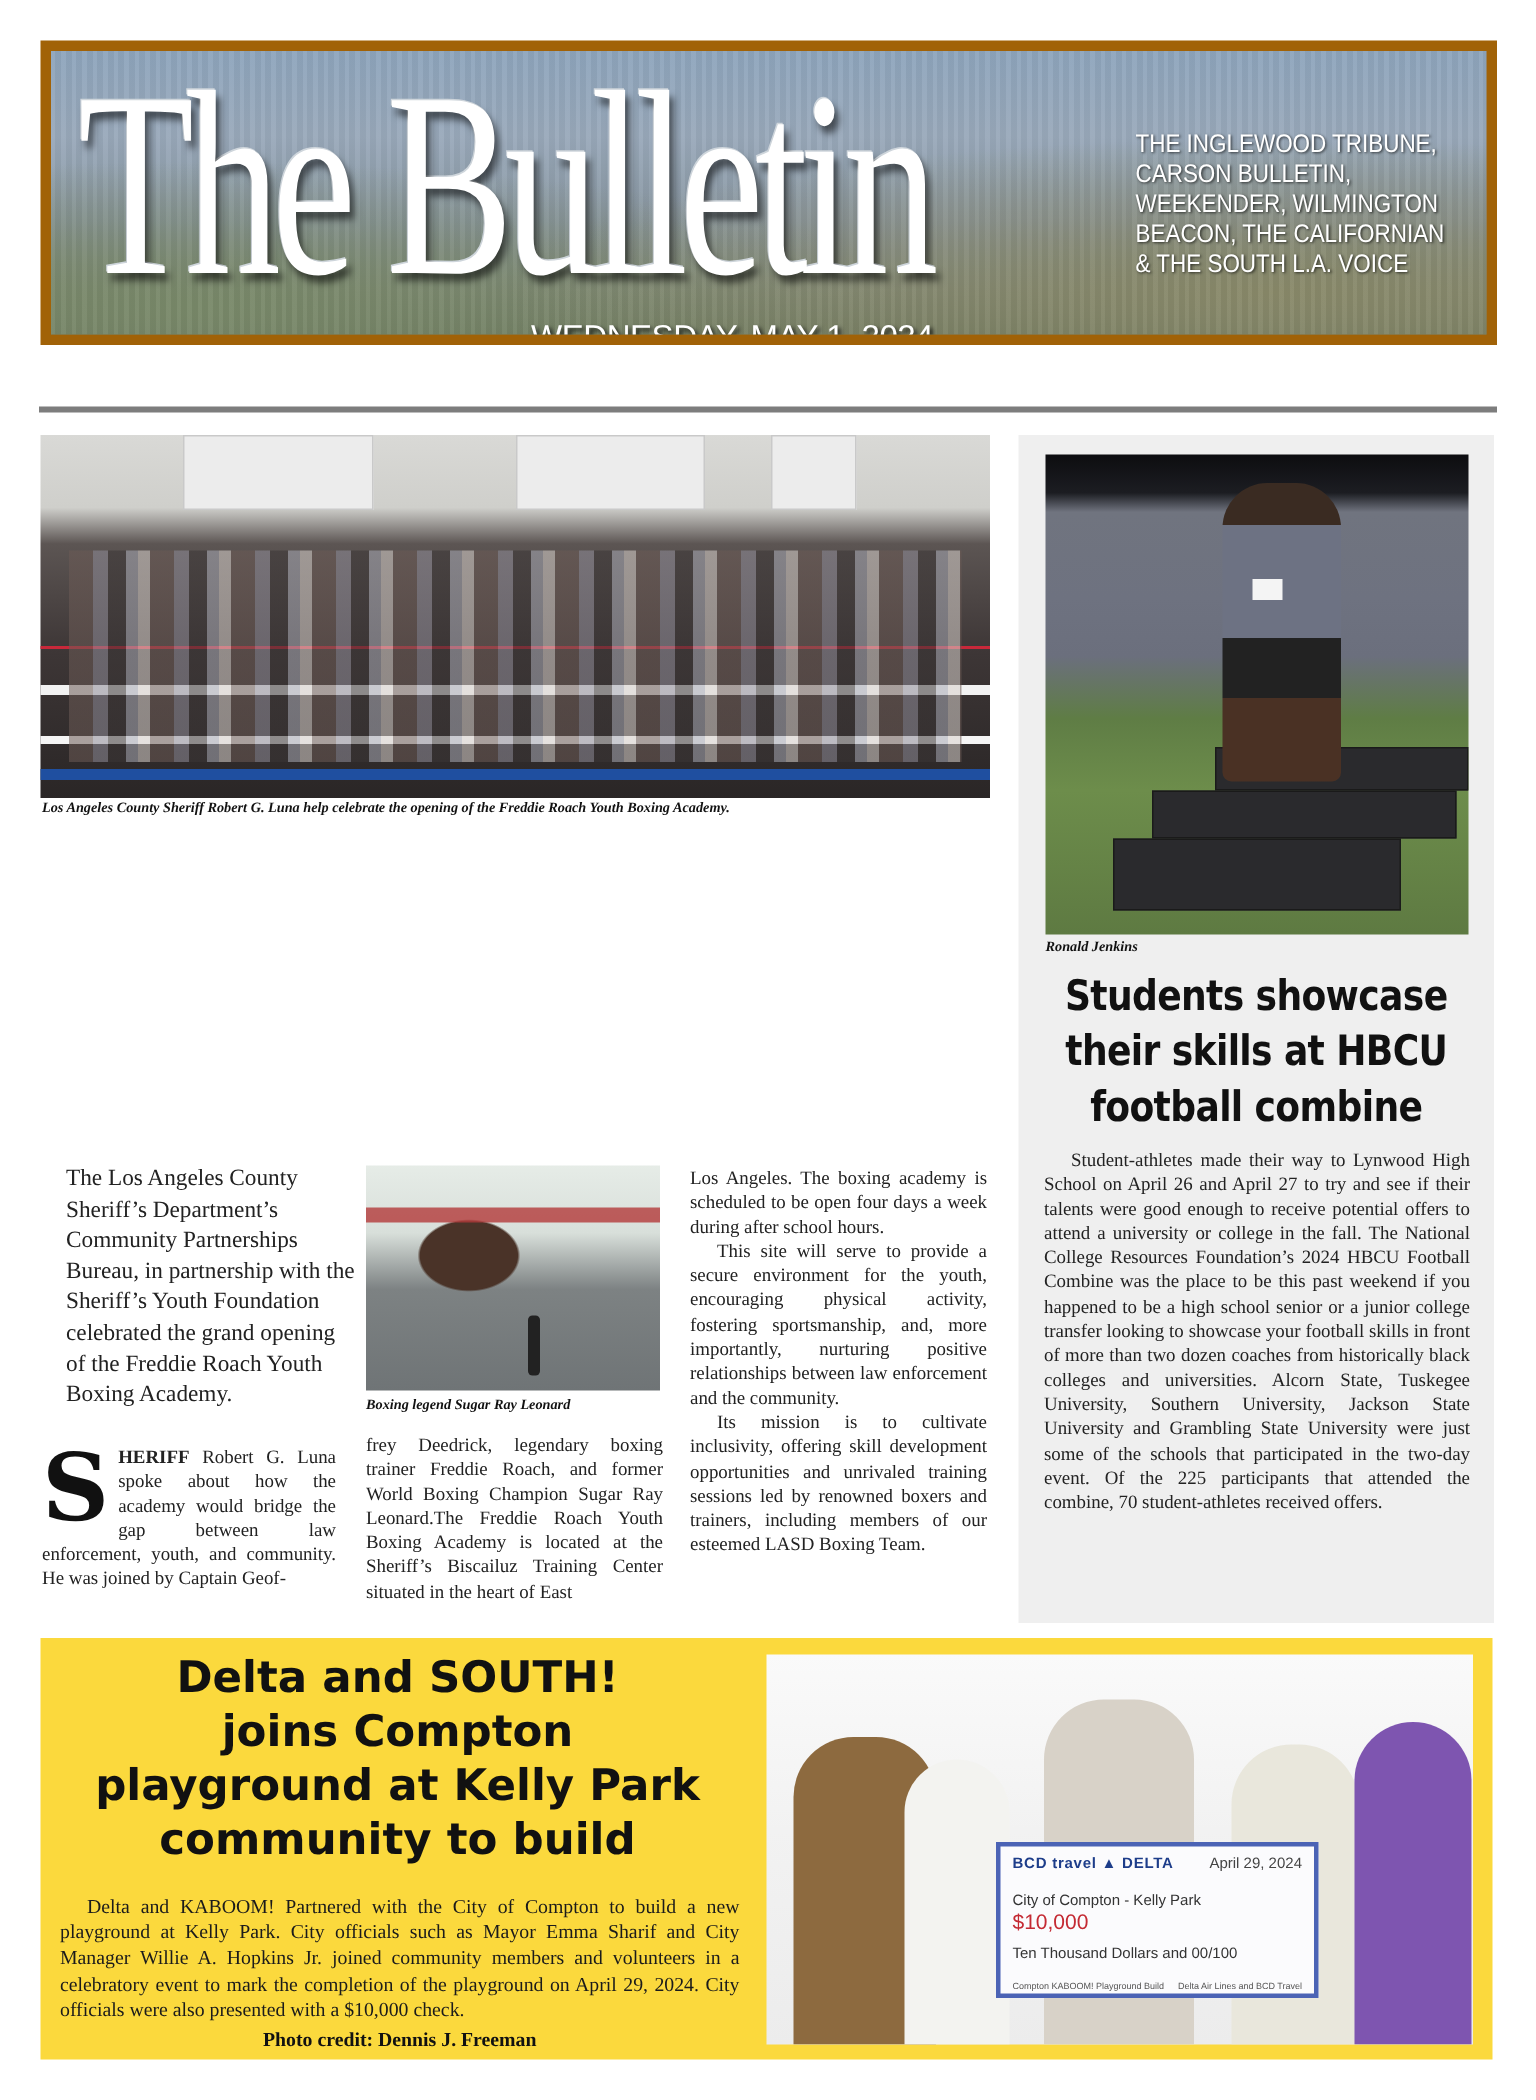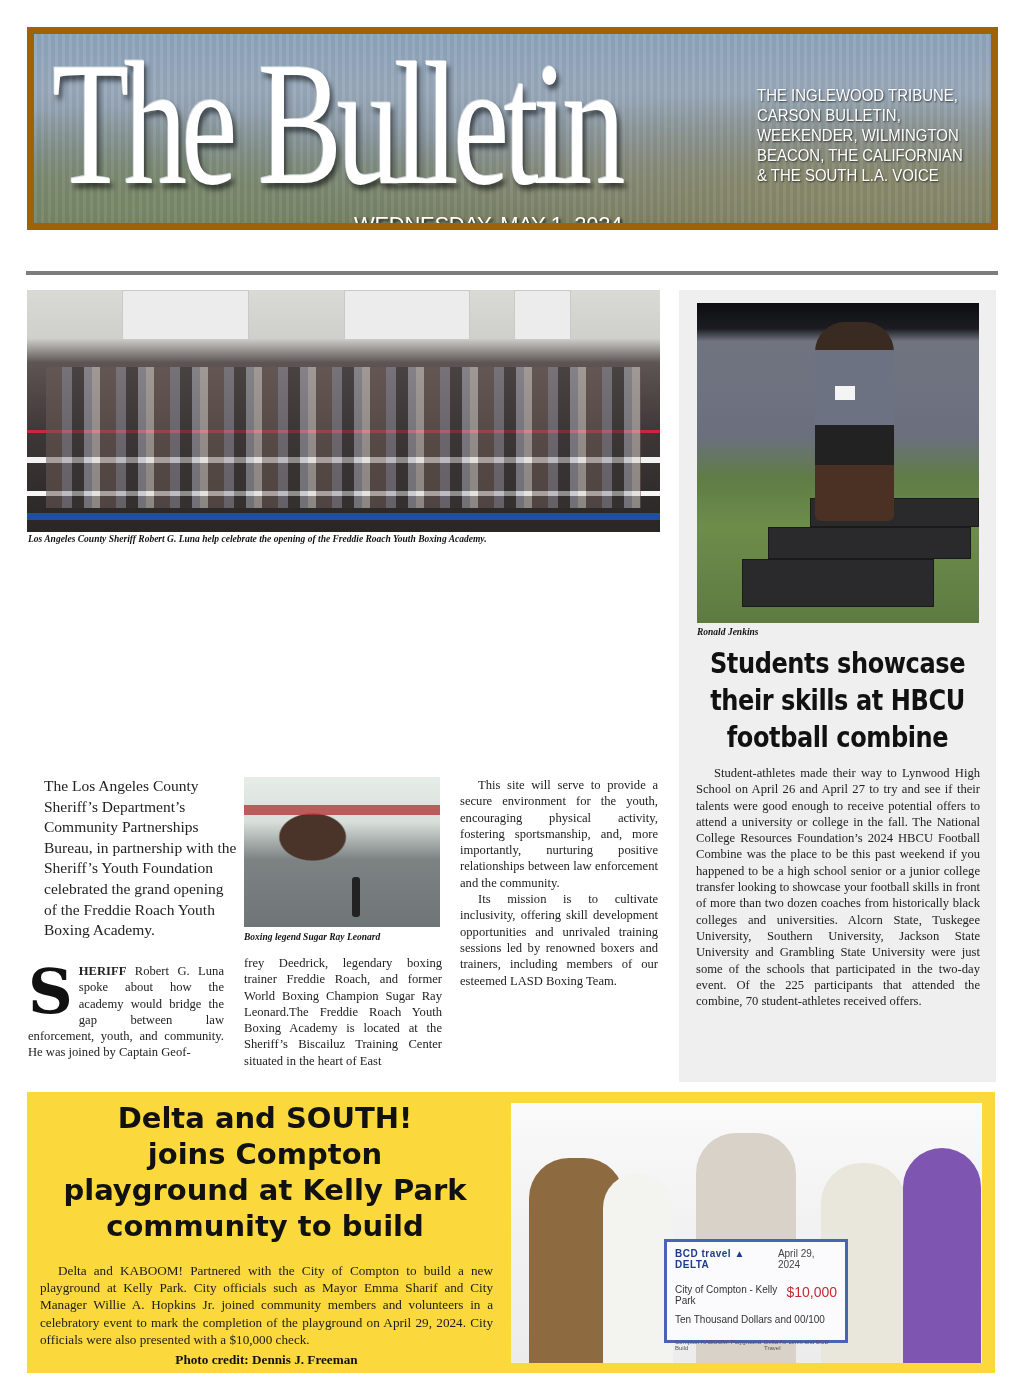--- a/index.html
+++ b/index.html
@@ -82,28 +82,28 @@
   }
   .photo-leonard .stripe { position: absolute; left: 0; right: 0; top: 28px; height: 10px; background: #b33a3a; opacity: 0.8; }
   .photo-leonard .mic { position: absolute; left: 108px; top: 100px; width: 8px; height: 40px; background: #222; border-radius: 3px; }
 
   .photo-check {
     left: 511px; top: 1103px; width: 471px; height: 260px;
     background: linear-gradient(180deg, #fafafa 0%, #f2f2f2 45%, #ececec 100%);
   }
   .photo-check .person { position: absolute; bottom: 0; border-radius: 40px 40px 0 0; }
   .check-card {
-    position: absolute; left: 153px; top: 136px; width: 184px; height: 104px;
+    position: absolute; left: 153px; top: 125px; width: 215px; height: 104px;
     background: #fbfbfd; border: 3px solid #4b63b5; padding: 6px 8px;
     font-family: "Liberation Sans", "DejaVu Sans", sans-serif; color: #333;
   }
   .check-card .row1 { display: flex; justify-content: space-between; font-size: 10px; }
   .check-card .brand { color: #1d3d8a; font-weight: bold; letter-spacing: 0.5px; }
   .check-card .date { color: #444; font-size: 10px; }
-  .check-card .row2 { display: flex; justify-content: space-between; margin-top: 14px; font-size: 10px; }
+  .check-card .row2 { display: flex; justify-content: space-between; margin-top: 14px; font-size: 10px; flex-direction: column; }
   .check-card .amount { color: #c42a33; font-size: 14px; }
   .check-card .row3 { margin-top: 8px; font-size: 10px; }
   .check-card .row4 { display: flex; justify-content: space-between; margin-top: 14px; font-size: 6px; color: #555; }
 
   
   .caption { position: absolute; font-family: "Liberation Serif", "DejaVu Serif", serif; font-style: italic; font-weight: bold; font-size: 9.5px; color: #111; white-space: nowrap; }
 
   
   .headline-main {
     position: absolute; left: 40px; top: 556px; width: 606px; text-align: center;
@@ -180,20 +180,21 @@
 </div>
 <div class="caption" style="left:244px;top:932px;">Boxing legend Sugar Ray Leonard</div>
 
 <div class="body-text" style="left:28px;top:963px;width:196px;">
   <span class="dropcap">S</span><span class="lead-word">HERIFF</span><span> Robert G. Luna spoke about how the academy would bridge the gap between law enforcement, youth, and community. He was joined by Captain Geof-</span>
 </div>
 
 <div class="body-text" style="left:244px;top:955px;width:198px;">frey Deedrick, legendary boxing trainer Freddie Roach, and former World Boxing Champion Sugar Ray Leonard.The Freddie Roach Youth Boxing Academy is located at the Sheriff’s Biscailuz Training Center situated in the heart of East</div>
 
 <div class="body-text" style="left:460px;top:777px;width:198px;">
+  <p>Los Angeles. The boxing academy is scheduled to be open four days a week during after school hours.</p>
   <p class="p-indent">This site will serve to provide a secure environment for the youth, encouraging physical activity, fostering sportsmanship, and, more importantly, nurturing positive relationships between law enforcement and the community.</p>
   <p class="p-indent">Its mission is to cultivate inclusivity, offering skill development opportunities and unrivaled training sessions led by renowned boxers and trainers, including members of our esteemed LASD Boxing Team.</p>
 </div>
 
 <aside class="sidebar-box"></aside>
 <div class="photo photo-football">
   <div class="pad" style="left:16%;top:80%;width:68%;height:15%;"></div>
   <div class="pad" style="left:25%;top:70%;width:72%;height:10%;"></div>
   <div class="pad" style="left:40%;top:61%;width:60%;height:9%;"></div>
   <div class="runner"></div>

